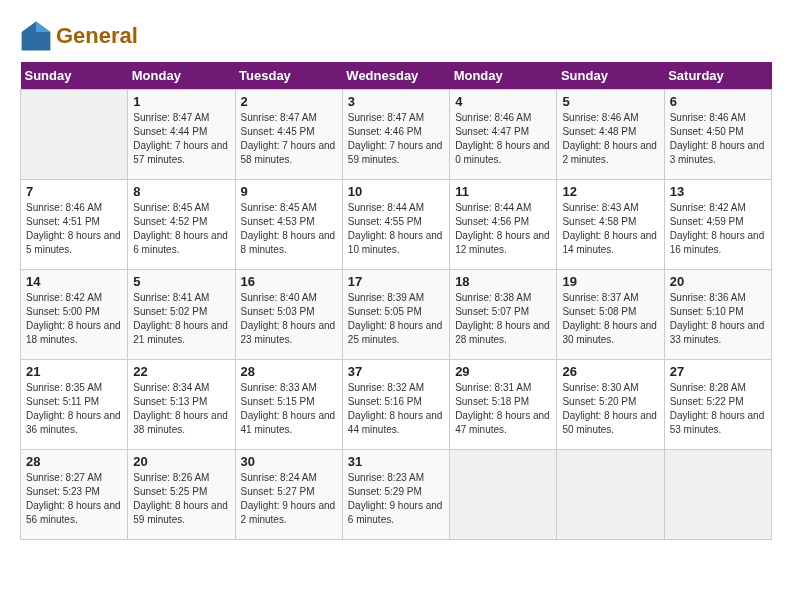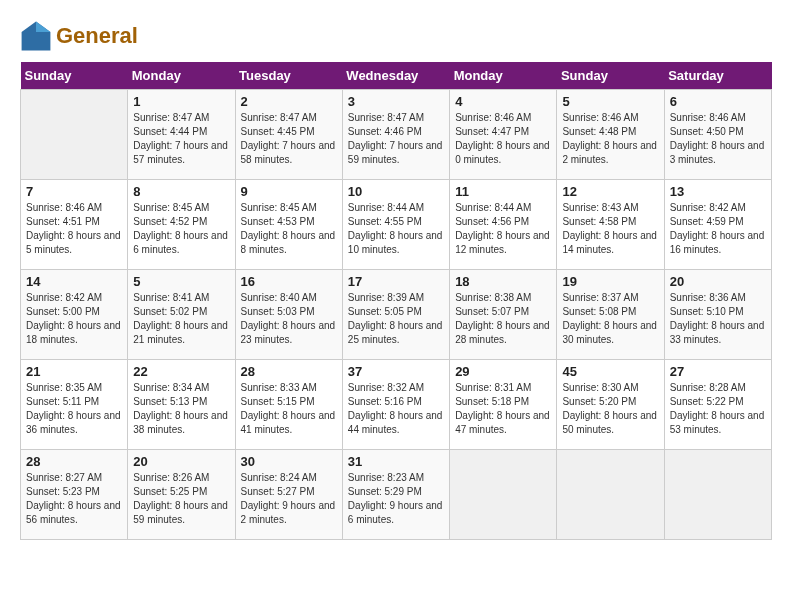--- a/index.html
+++ b/index.html
@@ -215,21 +215,21 @@
         </td>
         <td>
           <div class="day-number">37</div>
           <div class="day-info">Sunrise: 8:32 AM<br>Sunset: 5:16 PM<br>Daylight: 8 hours and 44 minutes.</div>
         </td>
         <td>
           <div class="day-number">29</div>
           <div class="day-info">Sunrise: 8:31 AM<br>Sunset: 5:18 PM<br>Daylight: 8 hours and 47 minutes.</div>
         </td>
         <td>
-          <div class="day-number">45</div>
+          <div class="day-number">26</div>
           <div class="day-info">Sunrise: 8:30 AM<br>Sunset: 5:20 PM<br>Daylight: 8 hours and 50 minutes.</div>
         </td>
         <td>
           <div class="day-number">27</div>
           <div class="day-info">Sunrise: 8:28 AM<br>Sunset: 5:22 PM<br>Daylight: 8 hours and 53 minutes.</div>
         </td>
       </tr>
       <tr>
         <td>
           <div class="day-number">28</div>

